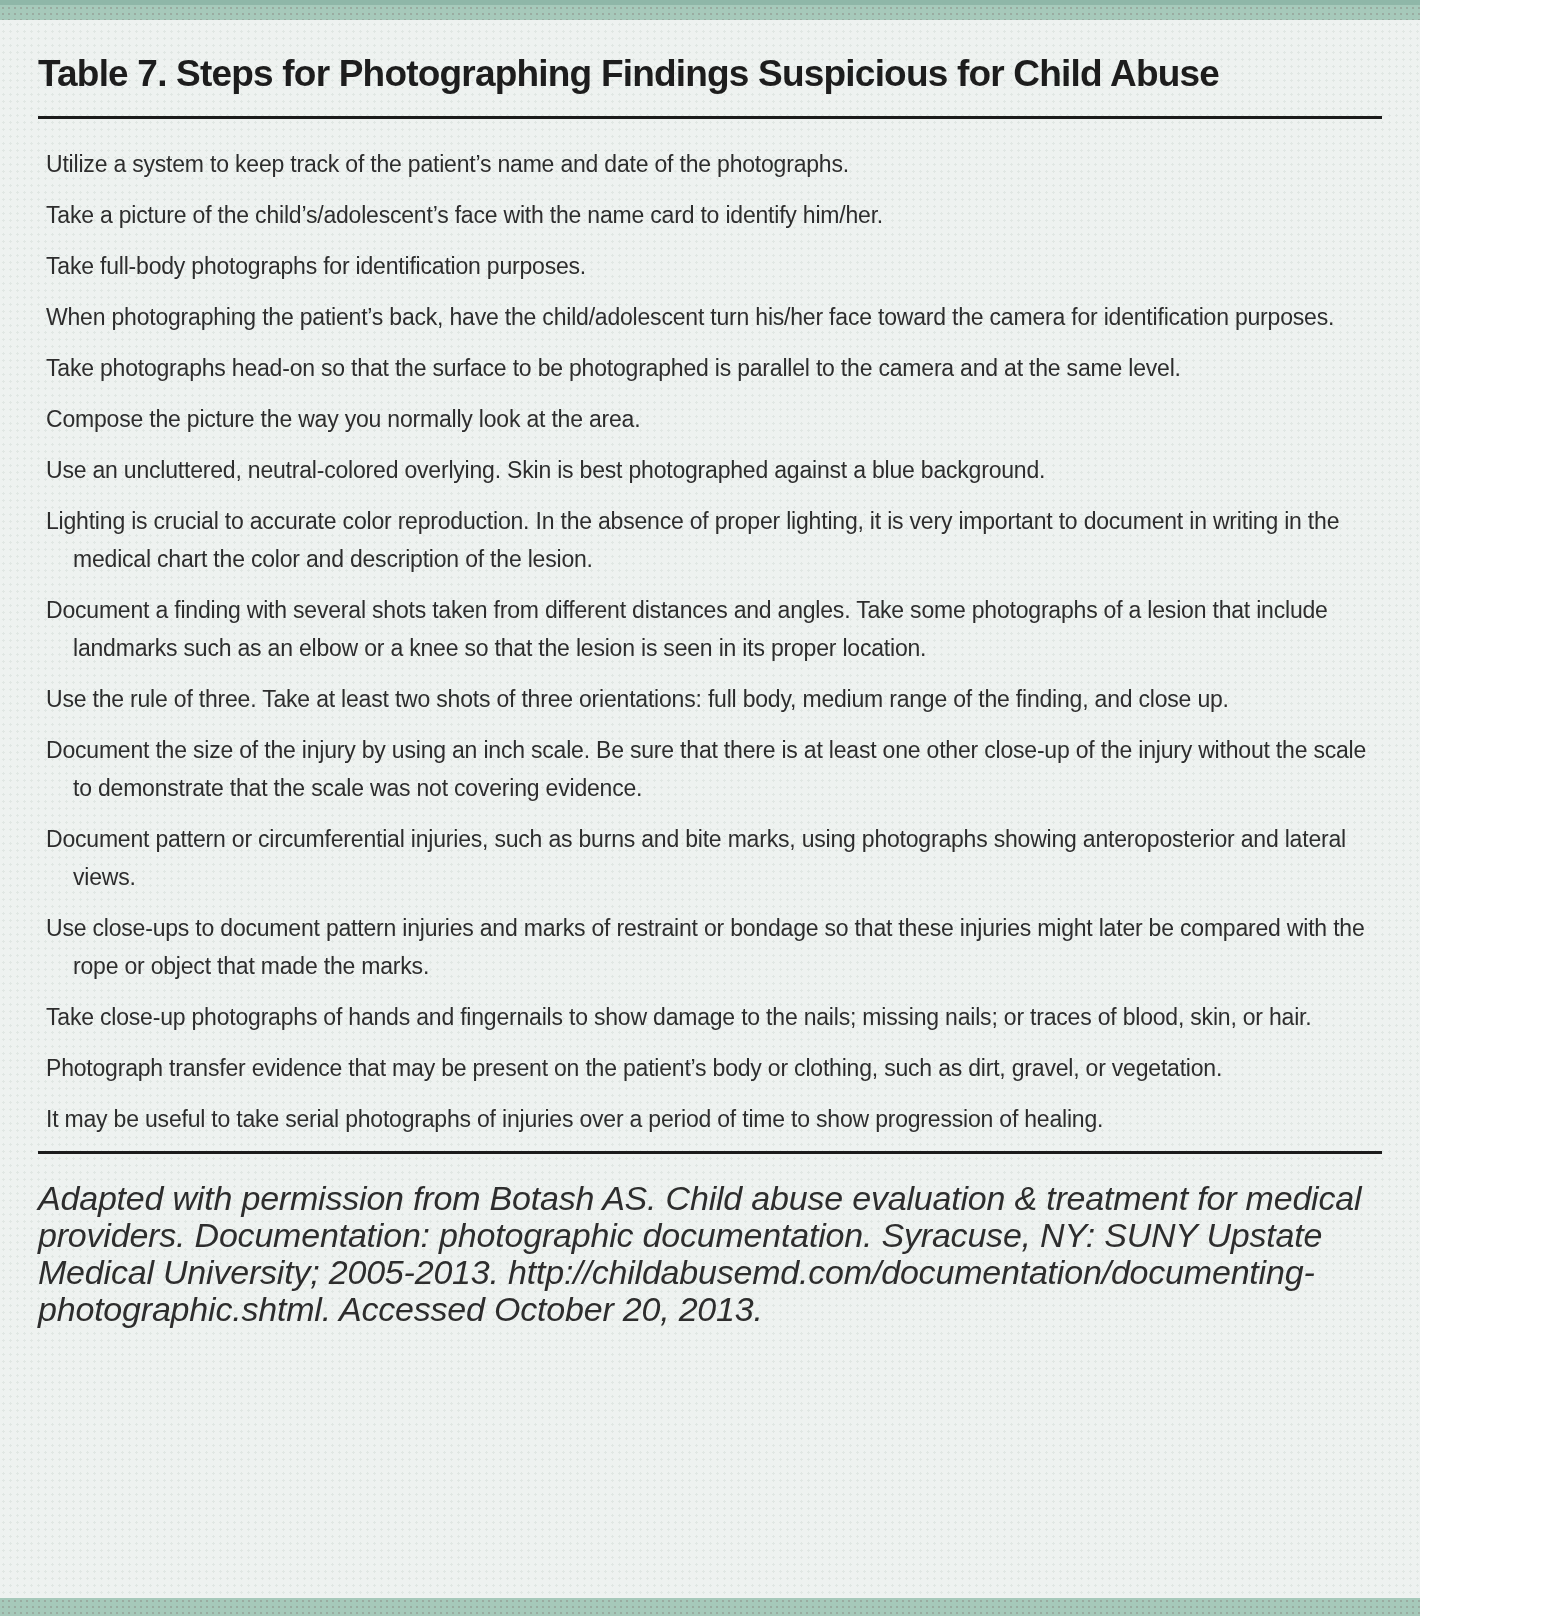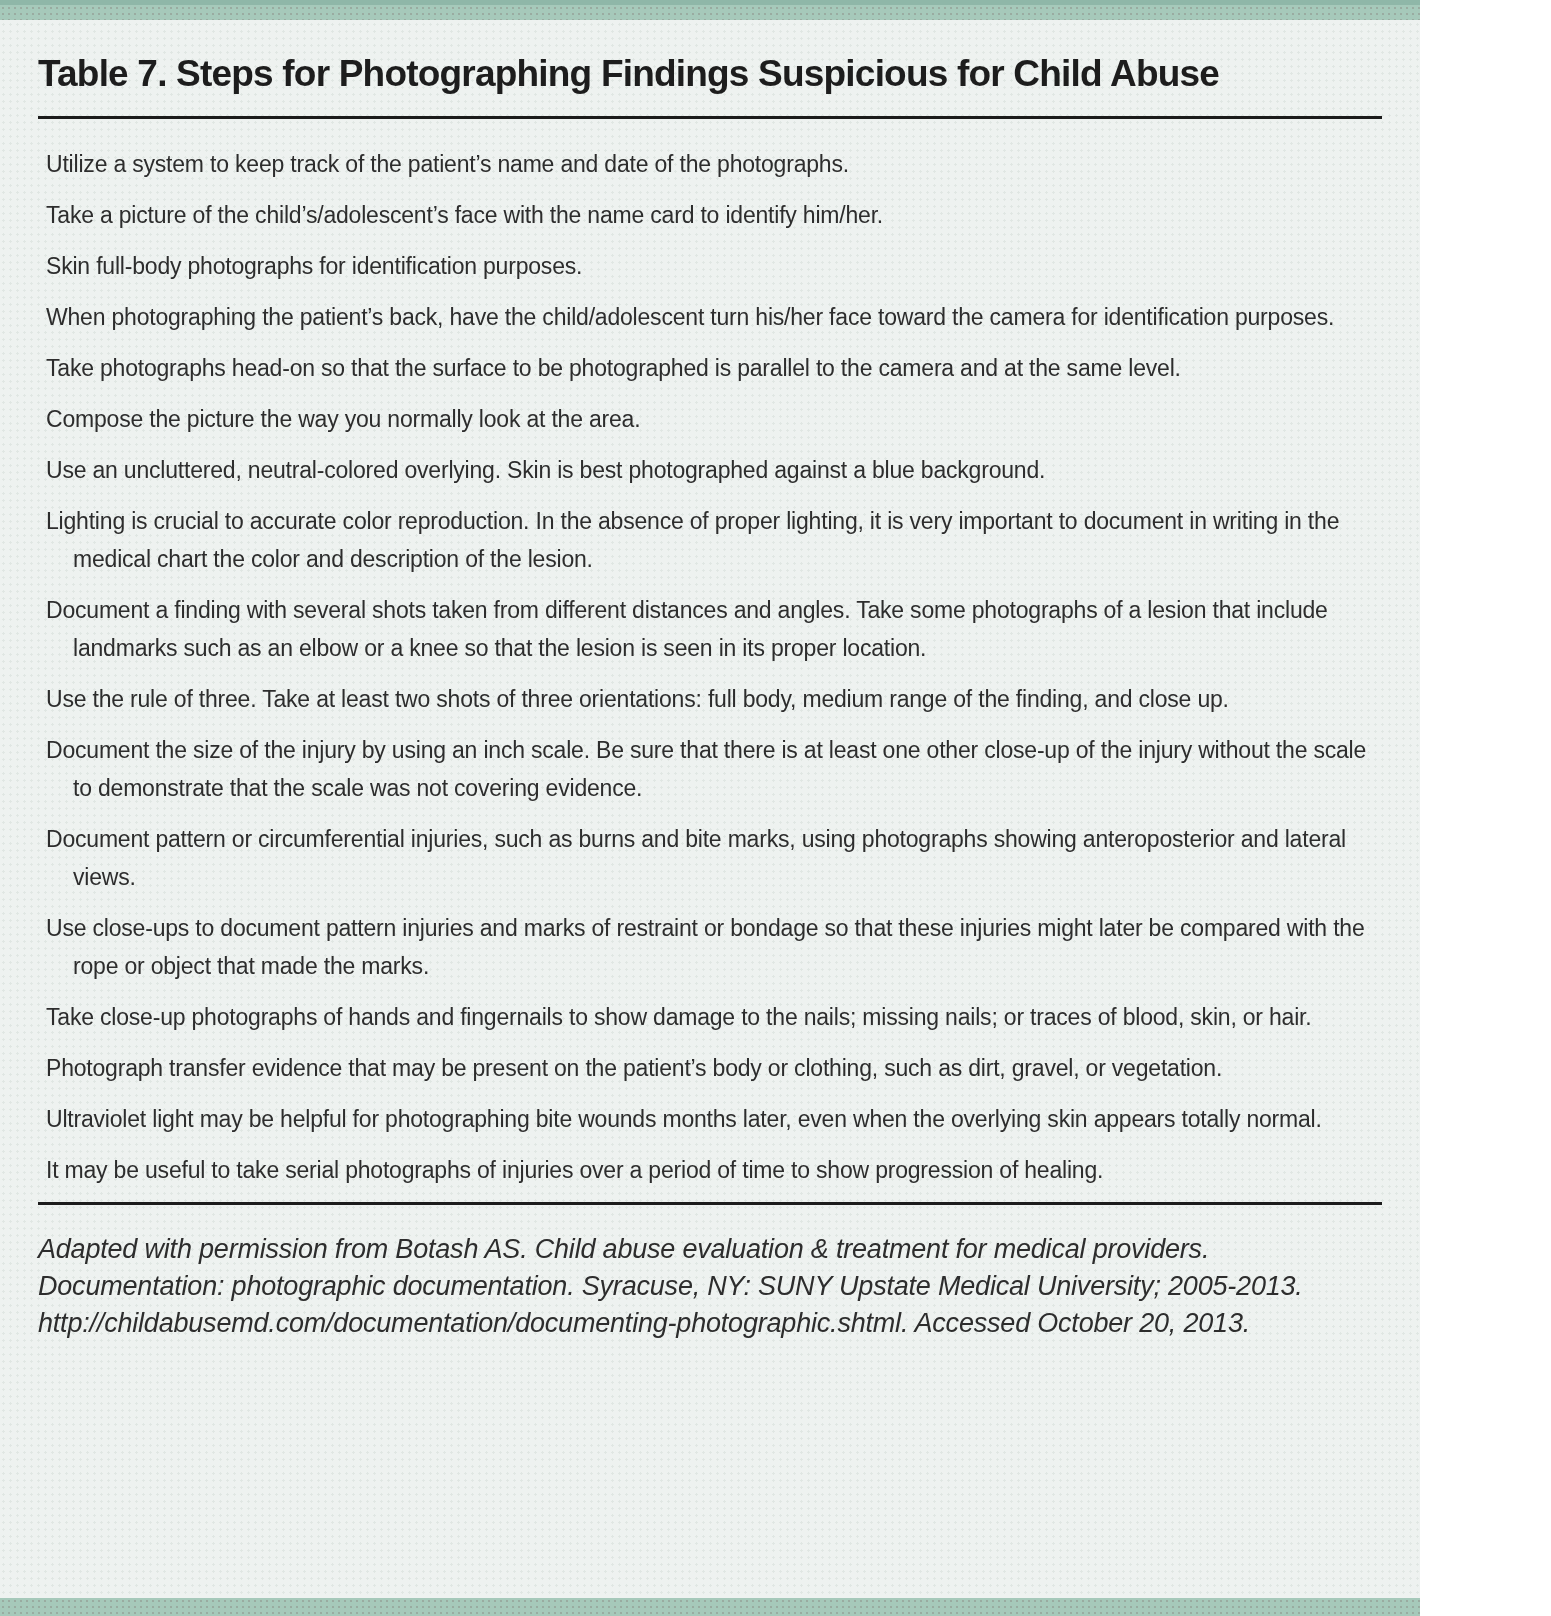--- a/index.html
+++ b/index.html
@@ -71,55 +71,54 @@
     line-height:38px;
     letter-spacing:-0.2px;
     color:var(--body-text);
   }
   hr.rule.footer{
     margin-top:12px;
   }
   .citation{
     margin:26px 0 0 0;
     font-style:italic;
-    font-size:27px;
+    font-size:34px;
     line-height:37px;
     letter-spacing:-0.2px;
     color:var(--body-text);
     overflow-wrap:anywhere;
   }
 </style>
 </head>
 <body>
 
 <div class="page">
   <div class="accent-bar top"></div>
 
   <div class="content">
     <h1 class="title">Table 7. Steps for Photographing Findings Suspicious for Child Abuse</h1>
 
     <hr class="rule">
 
     <div class="steps" id="steps-list">
         <p class="step">Utilize a system to keep track of the patient’s name and date of the photographs.</p>
         <p class="step">Take a picture of the child’s/adolescent’s face with the name card to identify him/her.</p>
-        <p class="step">Skin full-body photographs for identification purposes.</p>
+        <p class="step">Take full-body photographs for identification purposes.</p>
         <p class="step">When photographing the patient’s back, have the child/adolescent turn his/her face toward the camera for identification purposes.</p>
         <p class="step">Take photographs head-on so that the surface to be photographed is parallel to the camera and at the same level.</p>
         <p class="step">Compose the picture the way you normally look at the area.</p>
         <p class="step">Use an uncluttered, neutral-colored overlying. Skin is best photographed against a blue background.</p>
         <p class="step">Lighting is crucial to accurate color reproduction. In the absence of proper lighting, it is very important to document in writing in the medical chart the color and description of the lesion.</p>
         <p class="step">Document a finding with several shots taken from different distances and angles. Take some photographs of a lesion that include landmarks such as an elbow or a knee so that the lesion is seen in its proper location.</p>
         <p class="step">Use the rule of three. Take at least two shots of three orientations: full body, medium range of the finding, and close up.</p>
         <p class="step">Document the size of the injury by using an inch scale. Be sure that there is at least one other close-up of the injury without the scale to demonstrate that the scale was not covering evidence.</p>
         <p class="step">Document pattern or circumferential injuries, such as burns and bite marks, using photographs showing anteroposterior and lateral views.</p>
         <p class="step">Use close-ups to document pattern injuries and marks of restraint or bondage so that these injuries might later be compared with the rope or object that made the marks.</p>
         <p class="step">Take close-up photographs of hands and fingernails to show damage to the nails; missing nails; or traces of blood, skin, or hair.</p>
         <p class="step">Photograph transfer evidence that may be present on the patient’s body or clothing, such as dirt, gravel, or vegetation.</p>
-        <p class="step">Ultraviolet light may be helpful for photographing bite wounds months later, even when the overlying skin appears totally normal.</p>
         <p class="step">It may be useful to take serial photographs of injuries over a period of time to show progression of healing.</p>
       </div>
 
     <hr class="rule footer">
 
     <p class="citation">Adapted with permission from Botash AS. Child abuse evaluation &amp; treatment for medical providers. Documentation: photographic documentation. Syracuse, NY: SUNY Upstate Medical University; 2005-2013. http://childabusemd.com/documentation/documenting-photographic.shtml. Accessed October 20, 2013.</p>
   </div>
 
   <div class="accent-bar bottom"></div>
 </div>

